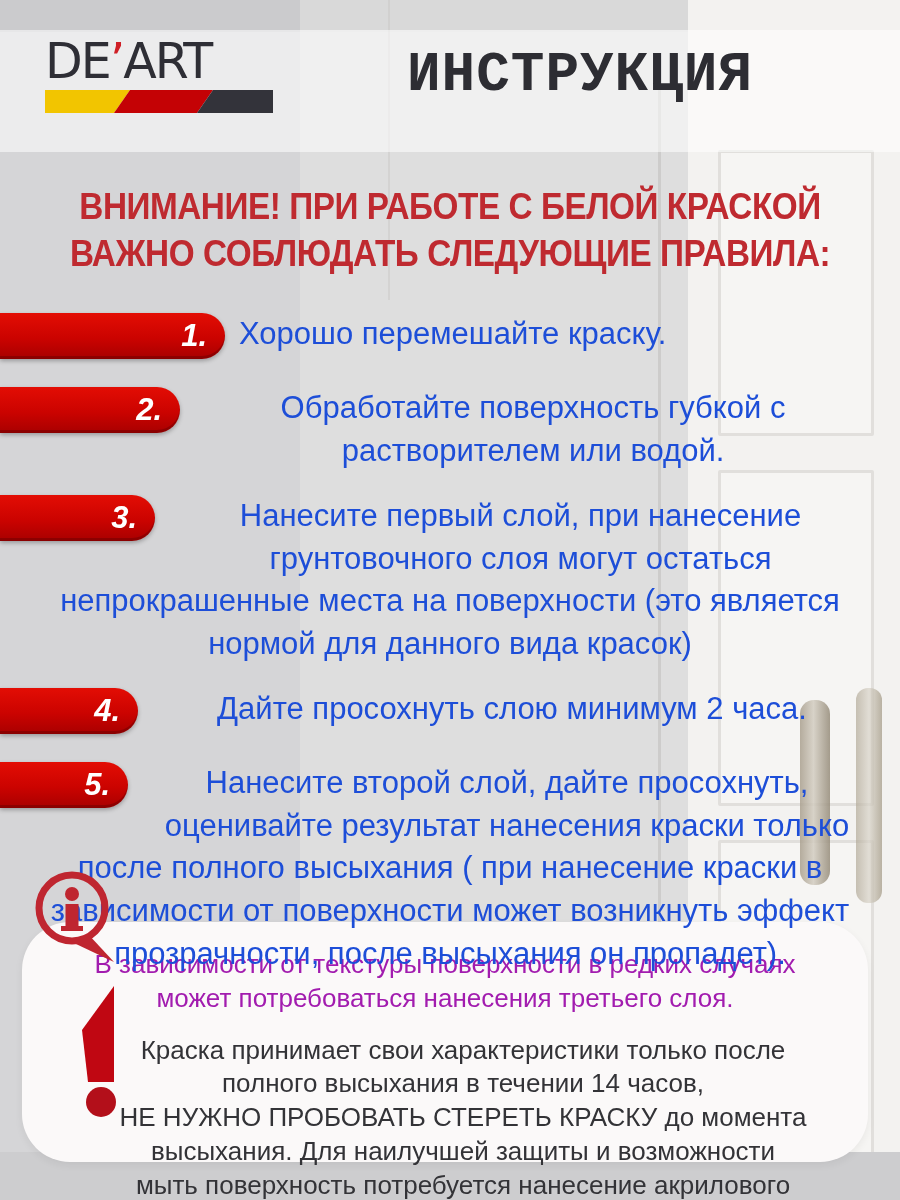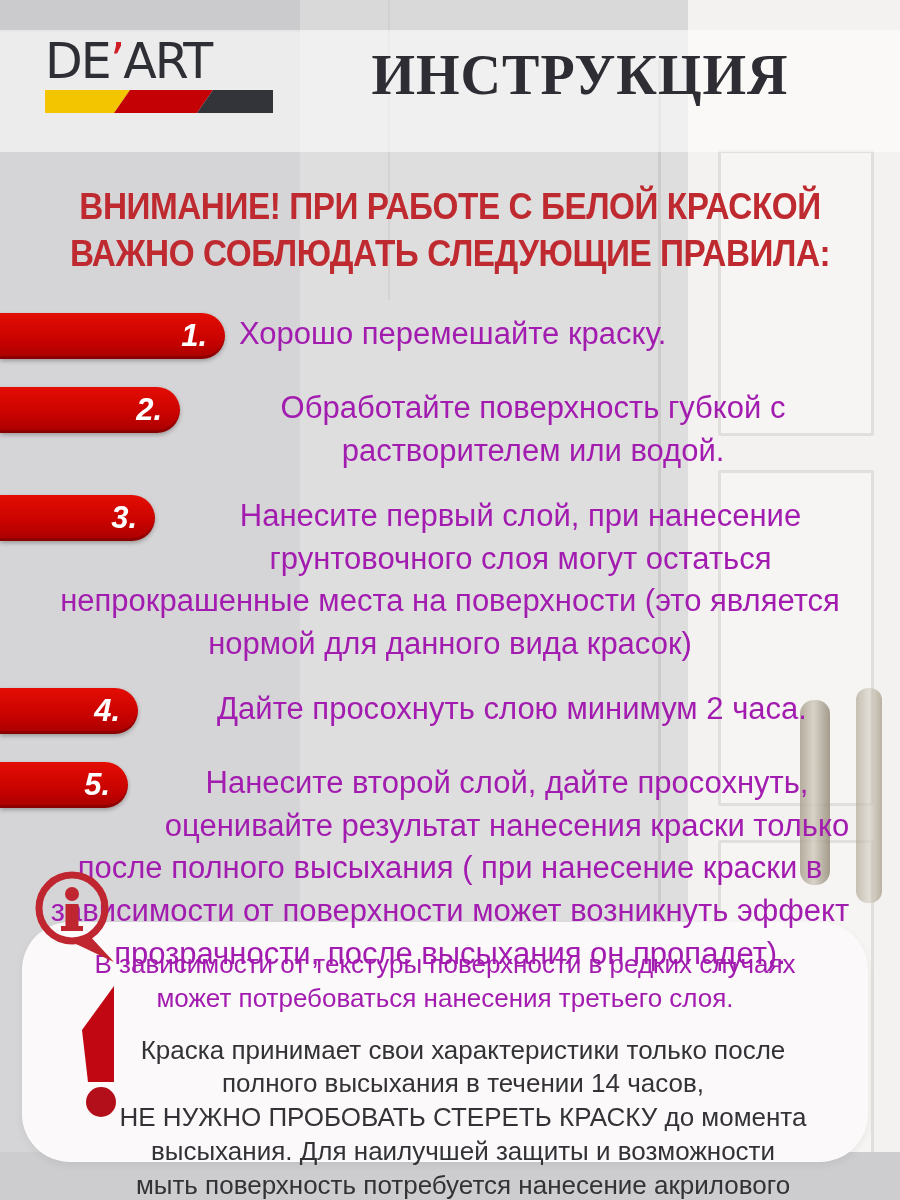--- a/index.html
+++ b/index.html
@@ -28,39 +28,39 @@
 
   .content{position:relative;z-index:2;}
 
   
   .header{display:flex;align-items:center;height:150px;}
   .logo{margin-left:45px;width:235px;}
   .wordmark{font-family:"DejaVu Sans",sans-serif;font-weight:400;font-size:49px;line-height:1;
     letter-spacing:-2px;color:#2e2e35;white-space:nowrap;}
   .wordmark .apo{color:#cf1f26;}
   .logo svg{display:block;margin-top:4px;}
-  .page-title{flex:1;text-align:center;font-family:Liberation Serif, serif;font-weight:bold;
+  .page-title{flex:1;text-align:center;font-family:Liberation Mono, monospace;font-weight:bold;
     font-size:56px;color:#2d2d33;letter-spacing:1px;margin-right:20px;}
 
   
   .warning{margin-top:34px;text-align:center;color:#bf2a30;font-weight:bold;
     font-size:37px;line-height:1.26;white-space:pre-line;transform:scaleX(.9);transform-origin:50% 50%;
     letter-spacing:-.5px;}
 
   
   .steps{margin-top:36px;}
   .step{margin-bottom:22px;overflow:visible;}
   .step::after{content:"";display:block;clear:both;}
   .ribbon{float:left;height:46px;border-radius:0 24px 24px 0;margin:0 14px 6px 0;
     background:linear-gradient(180deg,#e30d04 0%,#cb0300 55%,#a80000 100%);
     box-shadow:0 2px 4px rgba(0,0,0,.28), inset 0 -3px 0 rgba(0,0,0,.18);
     display:flex;align-items:center;justify-content:flex-end;}
   .ribbon .num{color:#ffffff;font-weight:bold;font-style:italic;font-size:31px;padding-right:18px;}
   .w0{width:225px;} .w1{width:180px;} .w2{width:155px;} .w3{width:138px;} .w4{width:128px;}
-  .step-text{margin:0;padding:0 28px;text-align:center;font-size:31px;line-height:1.38;color:#a21caf;}
+  .step-text{margin:0;padding:0 28px;text-align:center;font-size:31px;line-height:1.38;color:#1d4ed8;}
   .step:nth-child(1) .step-text{text-align:left;}
 
   
   .note-wrap{position:absolute;left:22px;top:922px;width:846px;height:240px;
     background:#fbf9f9;border-radius:48px;box-shadow:0 3px 8px rgba(0,0,0,.06);}
   .info-bubble{position:absolute;left:30px;top:868px;width:100px;height:104px;z-index:3;}
   .excl{position:absolute;left:46px;top:60px;width:62px;height:142px;}
   .note1{margin:0;padding:26px 70px 0 70px;text-align:center;font-size:26px;line-height:1.3;color:#a21caf;}
   .note2{margin:0;padding:18px 60px 0 96px;text-align:center;font-size:26px;line-height:1.3;color:#333337;
     white-space:pre-line;}

